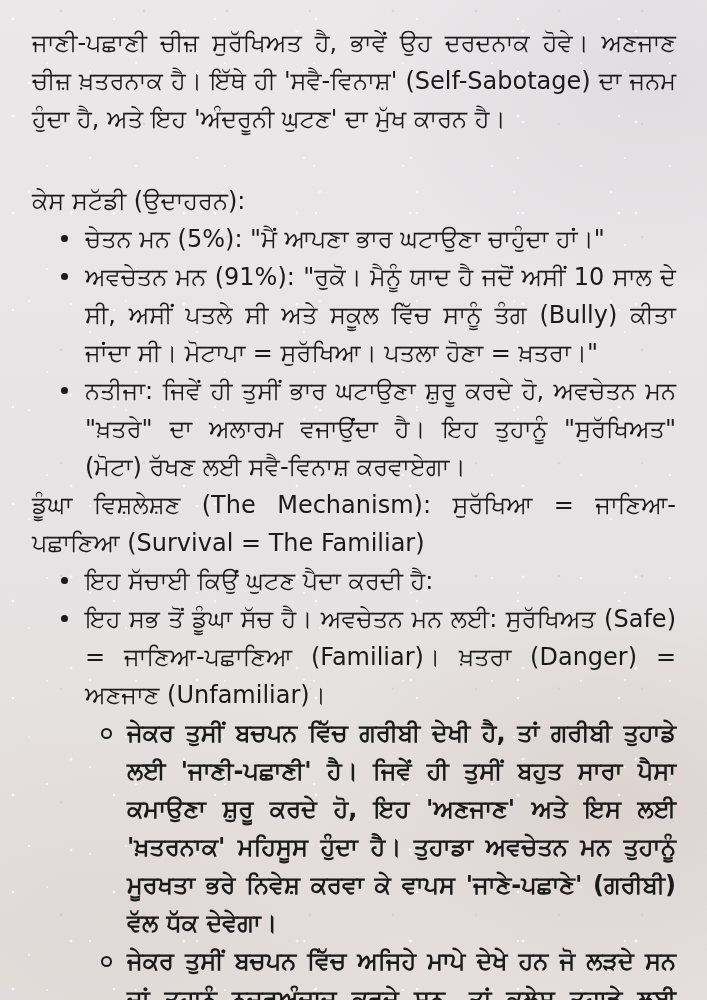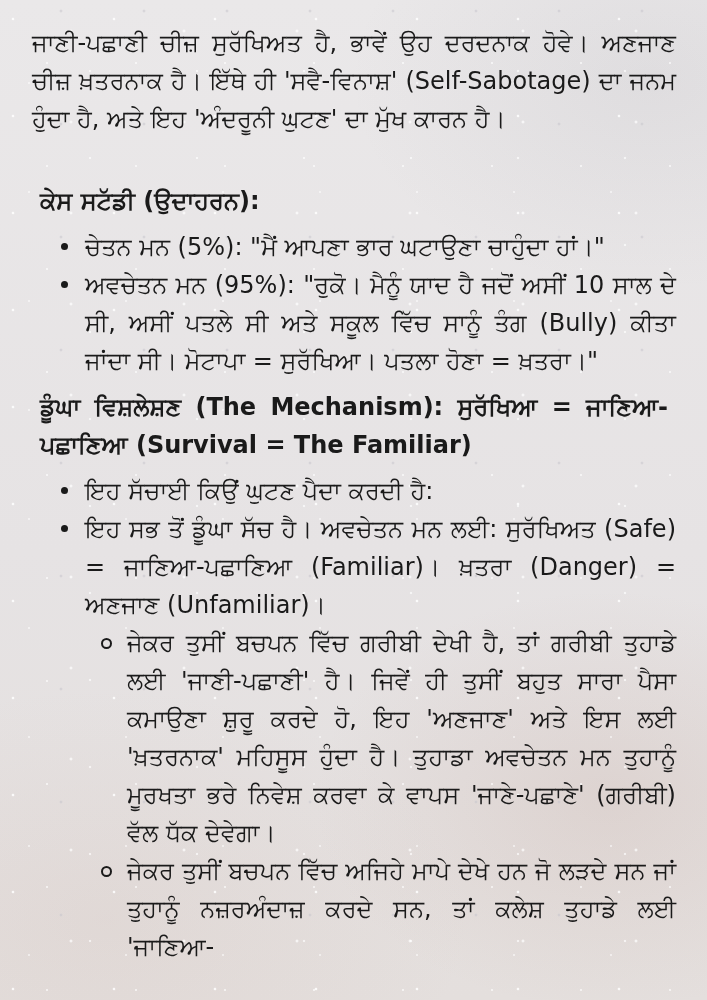--- a/index.html
+++ b/index.html
@@ -31,24 +31,24 @@
       no-repeat,no-repeat,no-repeat,no-repeat;
   }
   .doc{
     position:absolute;top:0;left:0;
     box-sizing:border-box;width:707px;height:1000px;
     padding:24px 31px 0 32px;
     font-size:24px;line-height:38px;
     text-align:justify;
   }
   .intro{margin:0 0 44px 0;}
-  .h{font-weight:700;margin:8px;}
+  .h{font-weight:400;margin:0;}
   .list{margin:0;}
   .li{position:relative;padding-left:53px;}
-  .li2{position:relative;padding-left:95px;}
+  .li2{position:relative;padding-left:95px;font-weight:bold;}
   .dot{
     position:absolute;left:29px;top:15px;width:7px;height:7px;
     border-radius:50%;background:#1a1a1a;
   }
   .circ{
     position:absolute;left:69px;top:14px;width:9px;height:9px;
     border-radius:50%;border:2px solid #1a1a1a;background:transparent;
     box-sizing:border-box;width:11px;height:11px;
   }
   .lead{font-weight:400;}
@@ -63,21 +63,25 @@
 
     <p class="h">ਕੇਸ ਸਟੱਡੀ (ਉਦਾਹਰਨ):</p>
 
     <div class="list">
       <div class="li">
         <span class="dot"></span>
         <span class="lead">ਚੇਤਨ ਮਨ (5%):</span><span> "ਮੈਂ ਆਪਣਾ ਭਾਰ ਘਟਾਉਣਾ ਚਾਹੁੰਦਾ ਹਾਂ।"</span>
       </div>
       <div class="li">
         <span class="dot"></span>
-        <span class="lead">ਅਵਚੇਤਨ ਮਨ (95%):</span><span> "ਰੁਕੋ। ਮੈਨੂੰ ਯਾਦ ਹੈ ਜਦੋਂ ਅਸੀਂ 10 ਸਾਲ ਦੇ ਸੀ, ਅਸੀਂ ਪਤਲੇ ਸੀ ਅਤੇ ਸਕੂਲ ਵਿੱਚ ਸਾਨੂੰ ਤੰਗ (Bully) ਕੀਤਾ ਜਾਂਦਾ ਸੀ। ਮੋਟਾਪਾ = ਸੁਰੱਖਿਆ। ਪਤਲਾ ਹੋਣਾ = ਖ਼ਤਰਾ।"</span>
+        <span class="lead">ਅਵਚੇਤਨ ਮਨ (91%):</span><span> "ਰੁਕੋ। ਮੈਨੂੰ ਯਾਦ ਹੈ ਜਦੋਂ ਅਸੀਂ 10 ਸਾਲ ਦੇ ਸੀ, ਅਸੀਂ ਪਤਲੇ ਸੀ ਅਤੇ ਸਕੂਲ ਵਿੱਚ ਸਾਨੂੰ ਤੰਗ (Bully) ਕੀਤਾ ਜਾਂਦਾ ਸੀ। ਮੋਟਾਪਾ = ਸੁਰੱਖਿਆ। ਪਤਲਾ ਹੋਣਾ = ਖ਼ਤਰਾ।"</span>
+      </div>
+      <div class="li">
+        <span class="dot"></span>
+        <span class="lead">ਨਤੀਜਾ:</span><span> ਜਿਵੇਂ ਹੀ ਤੁਸੀਂ ਭਾਰ ਘਟਾਉਣਾ ਸ਼ੁਰੂ ਕਰਦੇ ਹੋ, ਅਵਚੇਤਨ ਮਨ "ਖ਼ਤਰੇ" ਦਾ ਅਲਾਰਮ ਵਜਾਉਂਦਾ ਹੈ। ਇਹ ਤੁਹਾਨੂੰ "ਸੁਰੱਖਿਅਤ" (ਮੋਟਾ) ਰੱਖਣ ਲਈ ਸਵੈ-ਵਿਨਾਸ਼ ਕਰਵਾਏਗਾ।</span>
       </div>
     </div>
 
     <p class="h">ਡੂੰਘਾ ਵਿਸ਼ਲੇਸ਼ਣ (The Mechanism): ਸੁਰੱਖਿਆ = ਜਾਣਿਆ-ਪਛਾਣਿਆ (Survival = The Familiar)</p>
 
     <div class="list">
       <div class="li">
         <span class="dot"></span>
         <span>ਇਹ ਸੱਚਾਈ ਕਿਉਂ ਘੁਟਣ ਪੈਦਾ ਕਰਦੀ ਹੈ:</span>
       </div>

